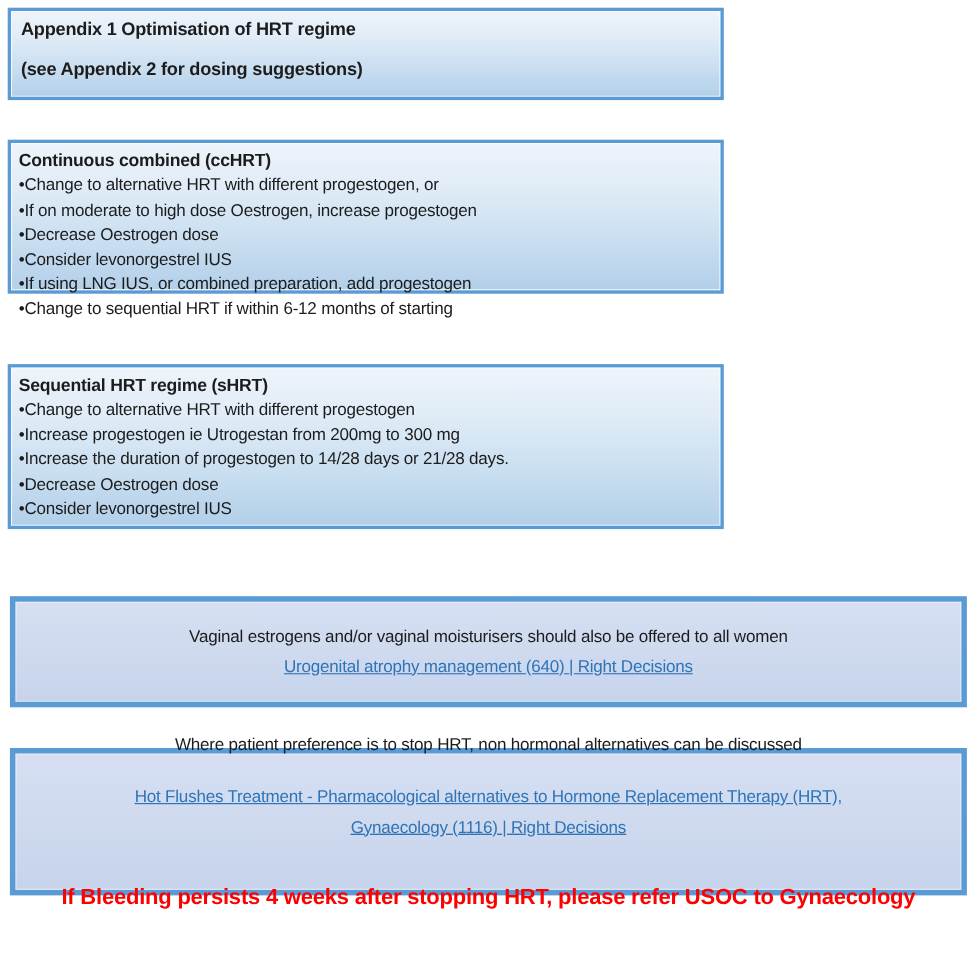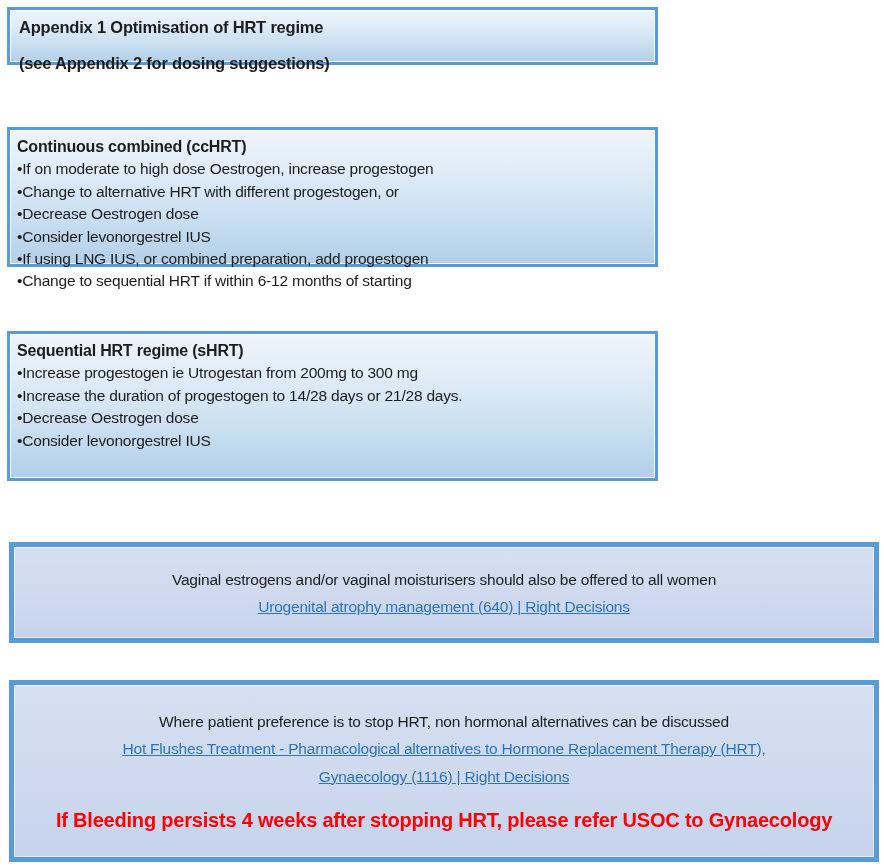--- a/index.html
+++ b/index.html
@@ -41,21 +41,21 @@
     box-shadow: inset 0 0 0 1px rgba(255,255,255,0.55);
     display: flex;
     flex-direction: column;
     justify-content: center;
     align-items: center;
     text-align: center;
   }
 
   #appendix-box {
     top: 7px;
-    height: 58px;
+    height: 84px;
     padding: 9px 25px 0 9px;
     font-weight: bold;
     font-size: 16.5px;
     line-height: 17px;
     letter-spacing: -0.2px;
   }
   #appendix-box .line2 { margin-top: 19px; }
 
   #cchrt-box {
     top: 127px;
@@ -79,24 +79,25 @@
   #vaginal-box {
     top: 542px;
     height: 101px;
     font-size: 15.5px;
     line-height: 27px;
     letter-spacing: -0.2px;
   }
 
   #stop-hrt-box {
     top: 680px;
-    height: 182px;
+    height: 134px;
     font-size: 15.5px;
     line-height: 27.5px;
     letter-spacing: -0.2px;
+    gap: 20px;
   }
 
   a.doc-link, a.doc-link div {
     color: #2e74b6;
     text-decoration: underline;
     text-decoration-color: #2e74b6;
     cursor: pointer;
   }
   .warning-line {
     margin-top: 17px;
@@ -110,30 +111,31 @@
 
 <div class="page">
 
   <div id="appendix-box" class="box-narrow">
     <div class="line1">Appendix 1 Optimisation of HRT regime</div>
     <div class="line2">(see Appendix 2 for dosing suggestions)</div>
   </div>
 
   <div id="cchrt-box" class="box-narrow">
     <div class="box-title">Continuous combined (ccHRT)</div>
+    <div class="bullet-line">•Change to alternative HRT with different progestogen, or</div>
     <div class="bullet-line">•If on moderate to high dose Oestrogen, increase progestogen</div>
-    <div class="bullet-line">•Change to alternative HRT with different progestogen, or</div>
     <div class="bullet-line">•Decrease Oestrogen dose</div>
     <div class="bullet-line">•Consider levonorgestrel IUS</div>
     <div class="bullet-line">•If using LNG IUS, or combined preparation, add progestogen</div>
     <div class="bullet-line">•Change to sequential HRT if within 6-12 months of starting</div>
   </div>
 
   <div id="shrt-box" class="box-narrow">
     <div class="box-title">Sequential HRT regime (sHRT)</div>
+    <div class="bullet-line">•Change to alternative HRT with different progestogen</div>
     <div class="bullet-line">•Increase progestogen ie Utrogestan from 200mg to 300 mg</div>
     <div class="bullet-line">•Increase the duration of progestogen to 14/28 days or 21/28 days.</div>
     <div class="bullet-line">•Decrease Oestrogen dose</div>
     <div class="bullet-line">•Consider levonorgestrel IUS</div>
   </div>
 
   <div id="vaginal-box" class="box-wide">
     <div>Vaginal estrogens and/or vaginal moisturisers should also be offered to all women</div>
     <a class="doc-link" href="#">Urogenital atrophy management (640) | Right Decisions</a>
   </div>

